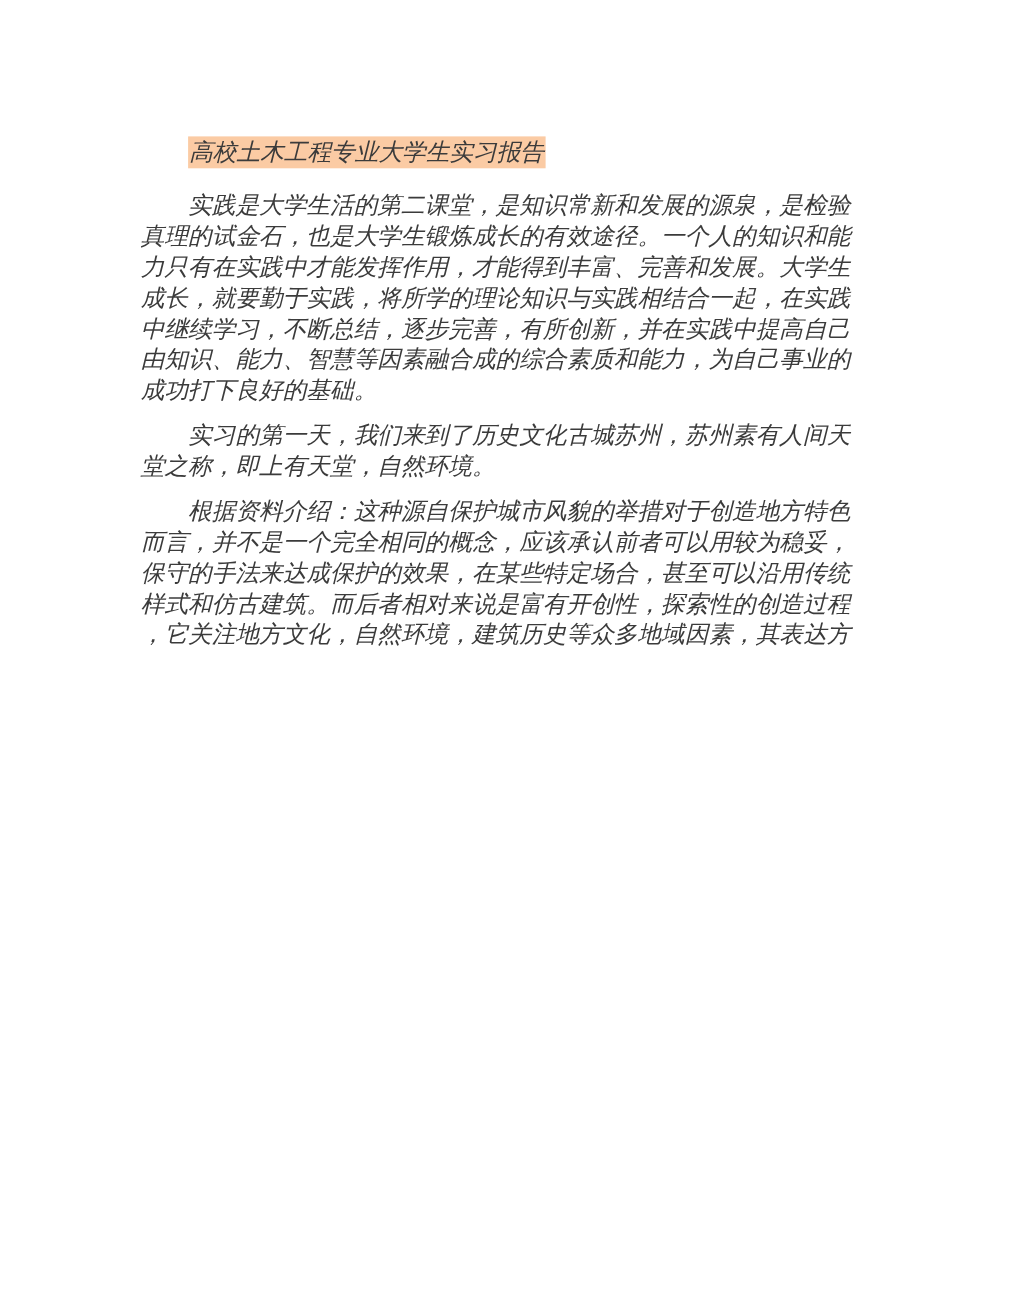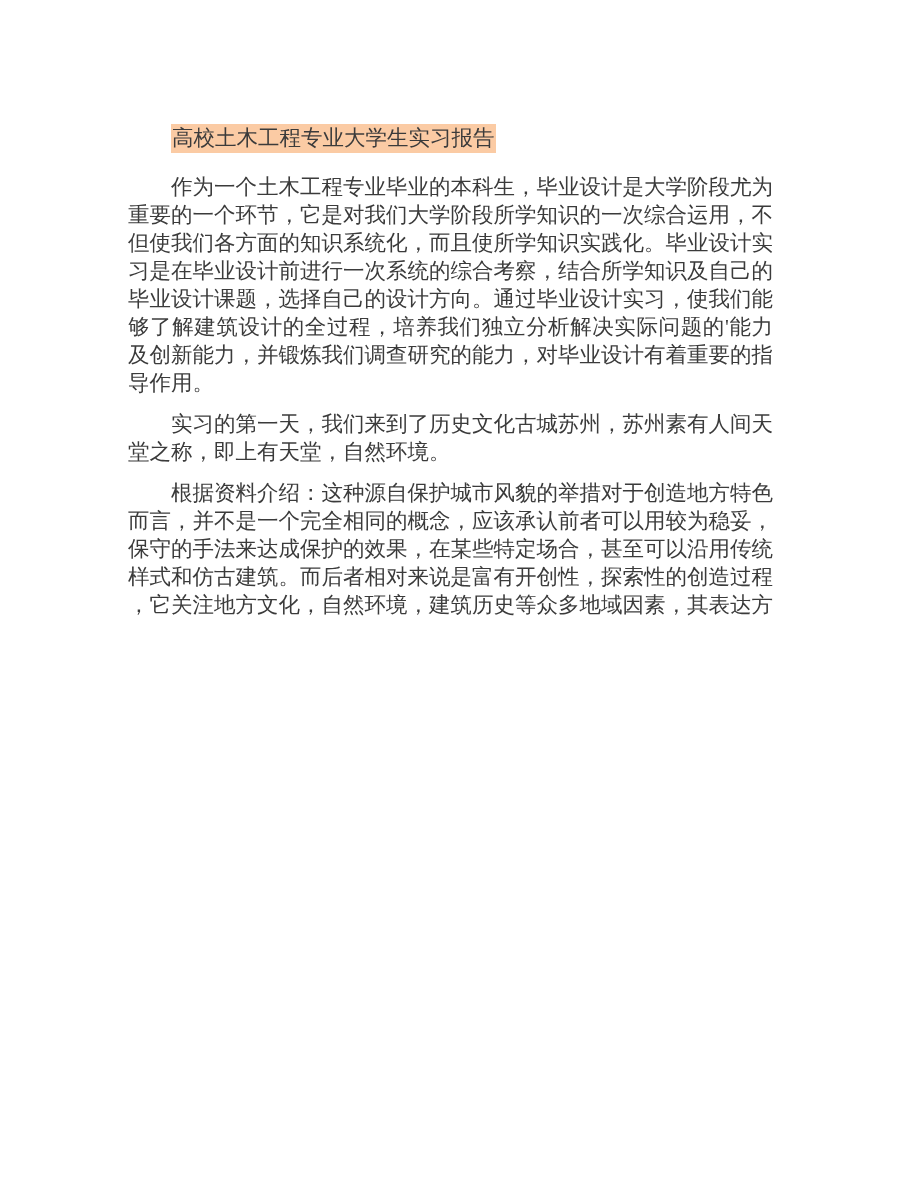--- a/index.html
+++ b/index.html
@@ -25,20 +25,21 @@
     left: 128px;
     top: 124px;
     width: 645px;
     font-size: 21.5px;
     line-height: 28px;
     color: #3b3b3b;
     text-align: justify;
     word-break: break-all;
     line-break: anywhere;
     overflow-wrap: anywhere;
+    font-style: italic;
   }
   .title-line {
     text-indent: 2em;
     margin: 0 0 21px 0;
     white-space: nowrap;
   }
   .title-highlight {
     background: #fbcba4;
     padding: 2px 1px 3px 1px;
   }
@@ -51,22 +52,22 @@
   }
 </style>
 </head>
 <body>
 
 <div class="page">
   <div class="content">
 
     <div class="title-line"><span class="title-highlight">高校土木工程专业大学生实习报告</span></div>
 
+    <p class="body-para">实践是大学生活的第二课堂，是知识常新和发展的源泉，是检验真理的试金石，也是大学生锻炼成长的有效途径。一个人的知识和能力只有在实践中才能发挥作用，才能得到丰富、完善和发展。大学生成长，就要勤于实践，将所学的理论知识与实践相结合一起，在实践中继续学习，不断总结，逐步完善，有所创新，并在实践中提高自己由知识、能力、智慧等因素融合成的综合素质和能力，为自己事业的成功打下良好的基础。</p>
 
-    <p class="body-para">作为一个土木工程专业毕业的本科生，毕业设计是大学阶段尤为重要的一个环节，它是对我们大学阶段所学知识的一次综合运用，不但使我们各方面的知识系统化，而且使所学知识实践化。毕业设计实习是在毕业设计前进行一次系统的综合考察，结合所学知识及自己的毕业设计课题，选择自己的设计方向。通过毕业设计实习，使我们能够了解建筑设计的全过程，培养我们独立分析解决实际问题的'能力及创新能力，并锻炼我们调查研究的能力，对毕业设计有着重要的指导作用。</p>
 
 
     <p class="body-para">实习的第一天，我们来到了历史文化古城苏州，苏州素有人间天堂之称，即上有天堂，自然环境。</p>
 
 
     <p class="body-para">根据资料介绍：这种源自保护城市风貌的举措对于创造地方特色而言，并不是一个完全相同的概念，应该承认前者可以用较为稳妥，保守的手法来达成保护的效果，在某些特定场合，甚至可以沿用传统样式和仿古建筑。而后者相对来说是富有开创性，探索性的创造过程，它关注地方文化，自然环境，建筑历史等众多地域因素，其表达方</p>
 
   </div>
 </div>
 

